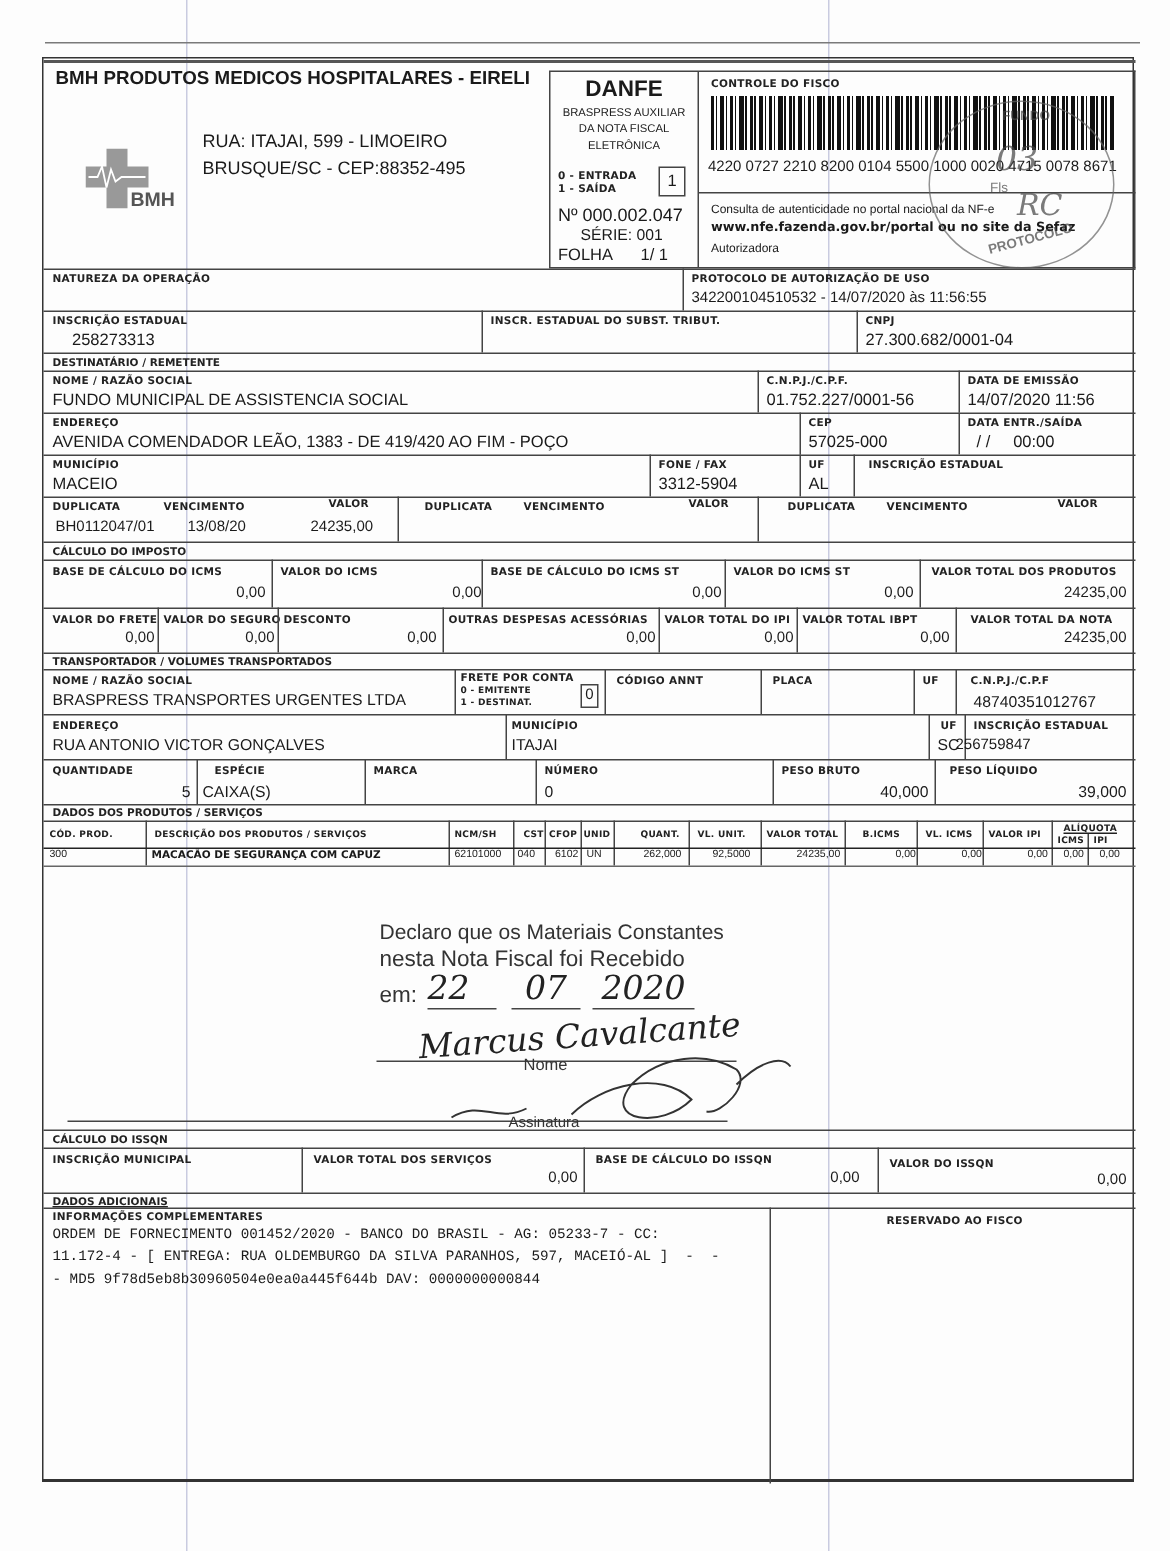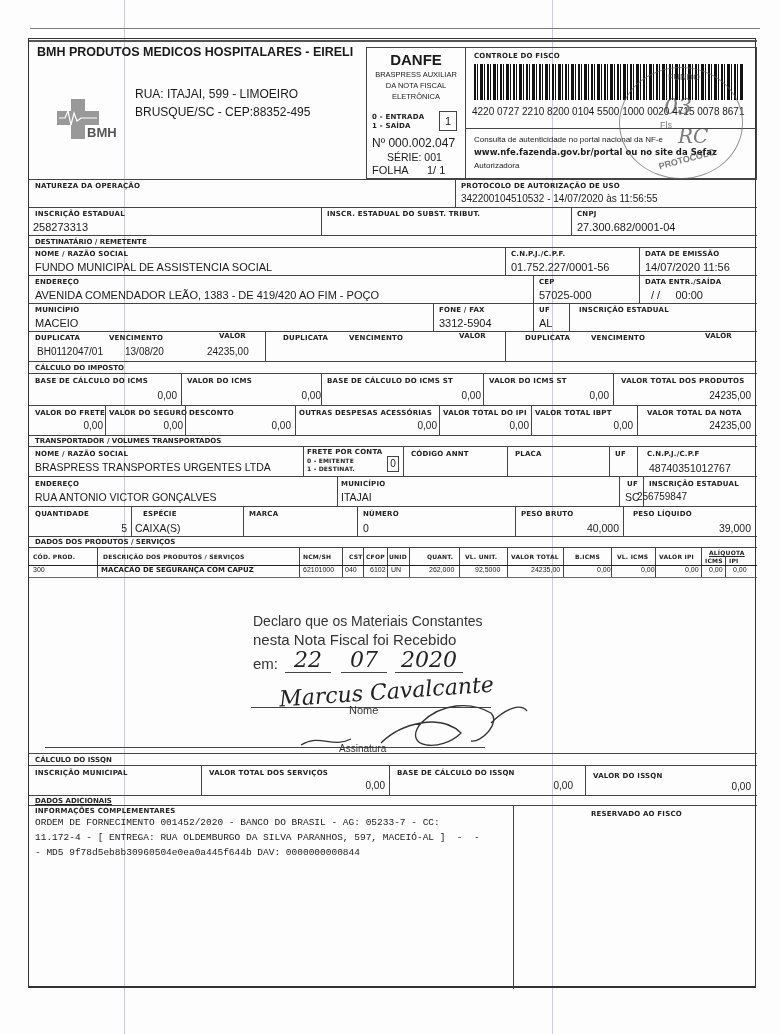--- a/index.html
+++ b/index.html
@@ -78,21 +78,21 @@
   </div>
 
   <div class="hl" style="left:0;top:140px;width:728px"></div>
   <div class="lbl" style="left:6px;top:143px">NATUREZA DA OPERAÇÃO</div>
   <div class="vl" style="left:426px;top:140px;height:28px"></div>
   <div class="lbl" style="left:432px;top:143px">PROTOCOLO DE AUTORIZAÇÃO DE USO</div>
   <div class="val" style="left:432px;top:154px;font-size:10px">342200104510532 - 14/07/2020 às 11:56:55</div>
 
   <div class="hl" style="left:0;top:168px;width:728px"></div>
   <div class="lbl" style="left:6px;top:171px">INSCRIÇÃO ESTADUAL</div>
-  <div class="val" style="left:4px;top:182px">258273313</div>
+  <div class="val" style="left:19px;top:182px">258273313</div>
   <div class="vl" style="left:292px;top:168px;height:28px"></div>
   <div class="lbl" style="left:298px;top:171px">INSCR. ESTADUAL DO SUBST. TRIBUT.</div>
   <div class="vl" style="left:542px;top:168px;height:28px"></div>
   <div class="lbl" style="left:548px;top:171px">CNPJ</div>
   <div class="val" style="left:548px;top:182px">27.300.682/0001-04</div>
 
   <div class="hl" style="left:0;top:196px;width:728px"></div>
   <div class="sec" style="left:6px;top:199px">DESTINATÁRIO / REMETENTE</div>
   <div class="hl" style="left:0;top:208px;width:728px"></div>
   <div class="lbl" style="left:6px;top:211px">NOME / RAZÃO SOCIAL</div>
@@ -281,21 +281,21 @@
   <div class="abs" style="left:568px;top:527px;font-size:7px">0,00</div>
   <div class="abs" style="left:612px;top:527px;font-size:7px">0,00</div>
   <div class="abs" style="left:656px;top:527px;font-size:7px">0,00</div>
   <div class="abs" style="left:680px;top:527px;font-size:7px">0,00</div>
   <div class="abs" style="left:704px;top:527px;font-size:7px">0,00</div>
   <div class="hl" style="left:0;top:538px;width:728px;background:#666"></div>
 
   <div class="decl" style="left:224px;top:574px">Declaro que os Materiais Constantes</div>
   <div class="decl" style="left:224px;top:592px;font-size:15px">nesta Nota Fiscal foi Recebido</div>
   <div class="decl" style="left:224px;top:616px;font-size:15px">em:</div>
-  <div class="hand" style="left:256px;top:608px;font-size:22px;border-bottom:1px solid #444;width:46px;text-align:center">22</div>
+  <div class="hand" style="left:256px;top:608px;font-size:22px;border-bottom:1px solid #444;width:46px;text-align:left">22</div>
   <div class="hand" style="left:312px;top:608px;font-size:22px;border-bottom:1px solid #444;width:46px;text-align:center">07</div>
   <div class="hand" style="left:366px;top:608px;font-size:22px;border-bottom:1px solid #444;width:68px;text-align:center">2020</div>
   <div class="hand" style="left:250px;top:640px;font-size:22px;transform:rotate(-4deg)">Marcus Cavalcante</div>
   <div class="hl" style="left:222px;top:668px;width:240px;background:#444"></div>
   <div class="abs" style="left:320px;top:665px;font-size:11px;color:#333">Nome</div>
   <svg class="abs" style="left:262px;top:654px;width:240px;height:60px" viewBox="0 0 240 60">
     <path d="M10,52 C30,40 40,56 60,46 M90,50 C110,30 150,20 170,40 C150,60 110,55 130,30 C150,10 180,8 200,20 C210,30 190,50 180,48 M200,30 C215,15 230,10 236,18" fill="none" stroke="#333" stroke-width="1.3"></path>
   </svg>
   <div class="hl" style="left:16px;top:708px;width:440px;background:#444"></div>
   <div class="abs" style="left:310px;top:704px;font-size:10px;color:#333">Assinatura</div>

